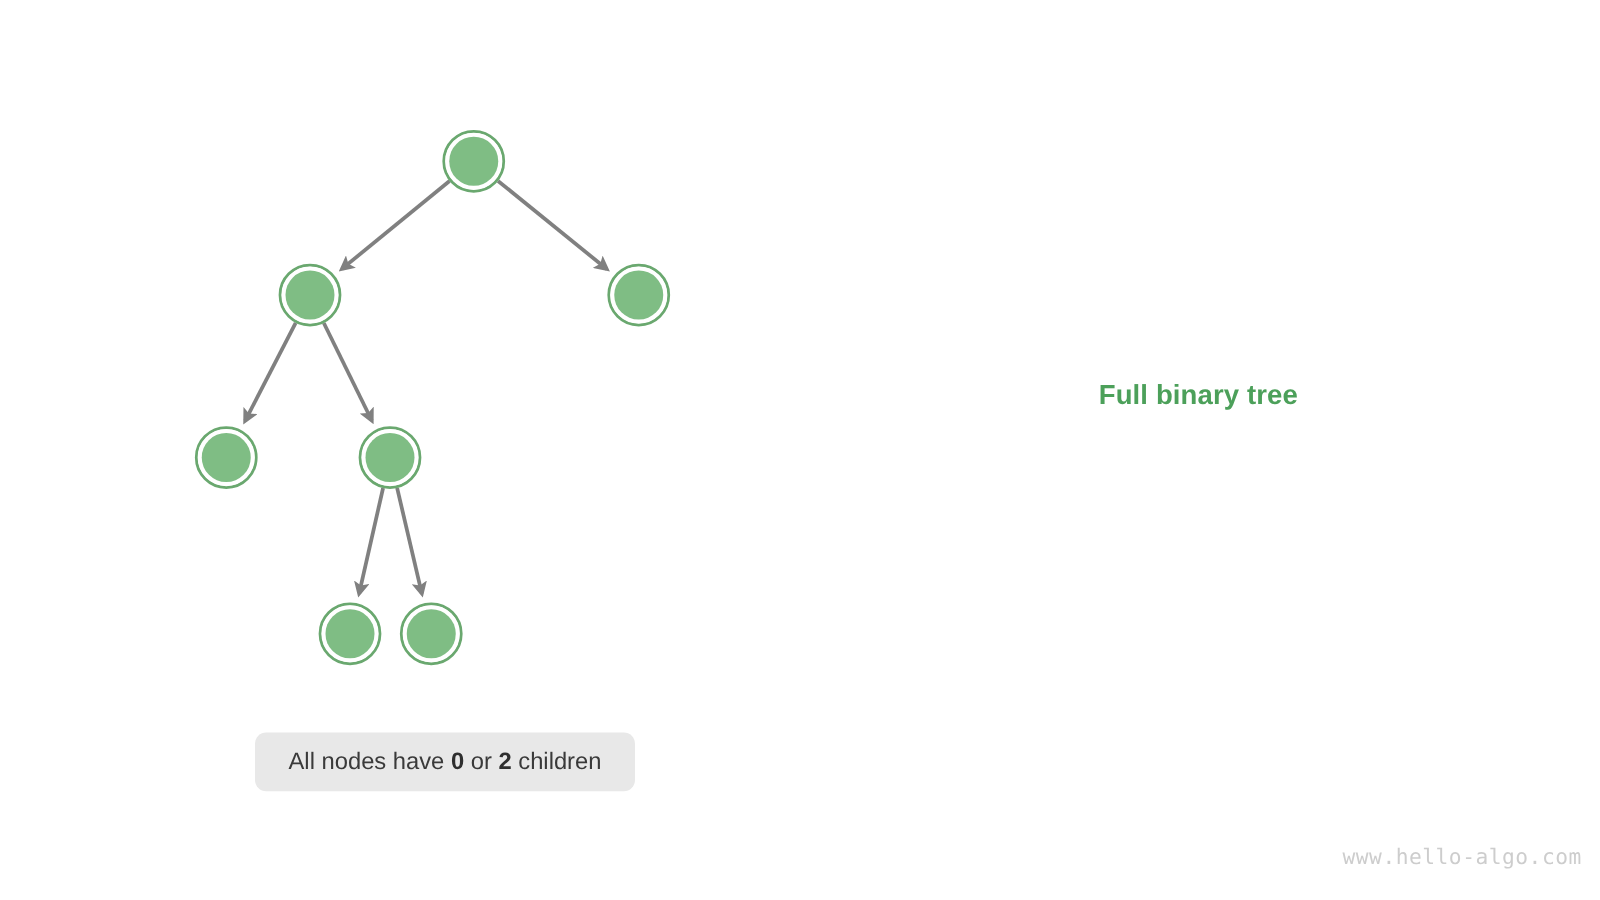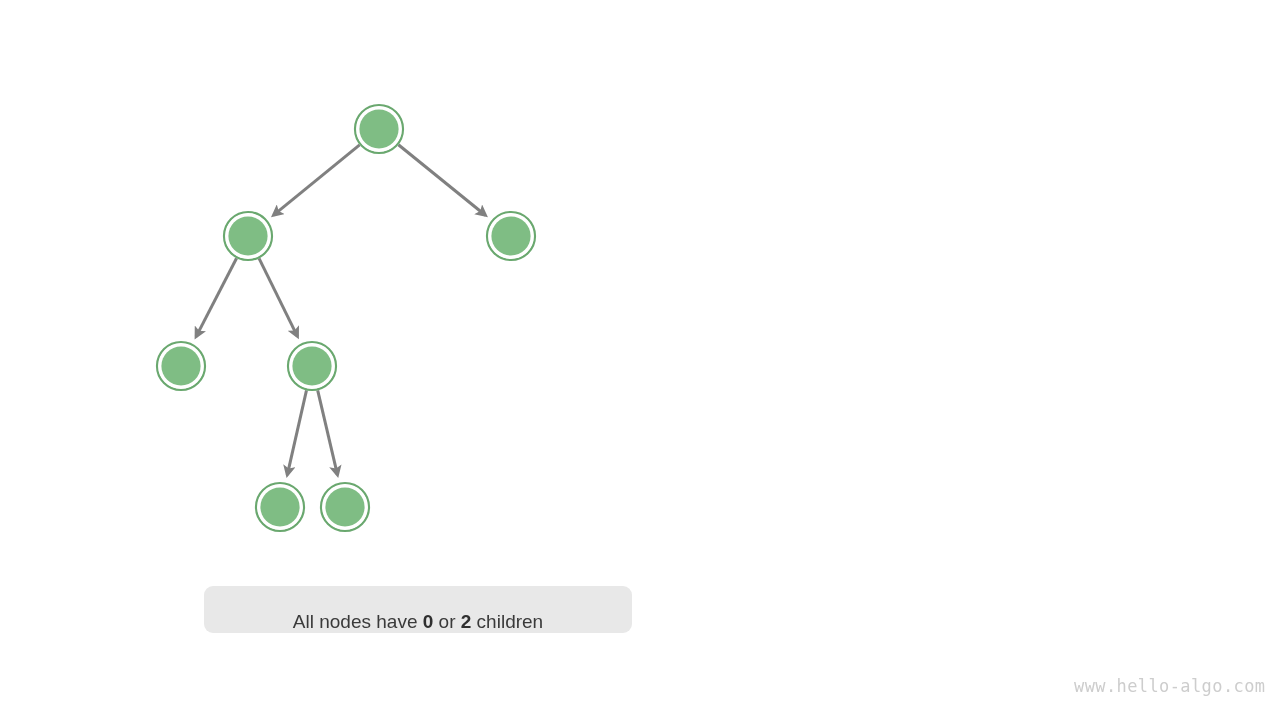--- a/index.html
+++ b/index.html
@@ -38,26 +38,26 @@
     font-weight: bold;
     color: #4ca05a;
     letter-spacing: 0.1px;
     white-space: nowrap;
     line-height: 28px;
   }
   #caption-box {
     position: absolute;
     left: 204px;
     top: 586px;
-    width: 428px;
+    width: 304px;
     height: 47px;
     background: #e8e8e8;
     border-radius: 9px;
     display: flex;
-    align-items: flex-end;
+    align-items: center;
     justify-content: center;
     box-sizing: border-box;
   }
   #caption-text {
     font-family: "Liberation Sans", sans-serif;
     font-size: 19px;
     color: #3a3a3a;
     white-space: pre;
     line-height: 22px;
   }
@@ -127,20 +127,21 @@
           <circle cx="280" cy="507" r="19.6" fill="#7fbd84" stroke="none"></circle>
         </g>
         <g>
           <circle cx="345" cy="507" r="24" fill="none" stroke="#6aa86f" stroke-width="2.2"></circle>
           <circle cx="345" cy="507" r="21.4" fill="none" stroke="#ffffff" stroke-width="2.4"></circle>
           <circle cx="345" cy="507" r="19.6" fill="#7fbd84" stroke="none"></circle>
         </g>
       </g>
   </svg>
 
+  <div id="figure-title">Full binary tree</div>
 
   <div id="caption-box">
     <div id="caption-text"><span>All nodes have </span><span class="em">0</span><span> or </span><span class="em">2</span><span> children</span></div>
   </div>
 
   <div id="watermark">www.hello-algo.com</div>
 
 </div>
 
 </body></html>

